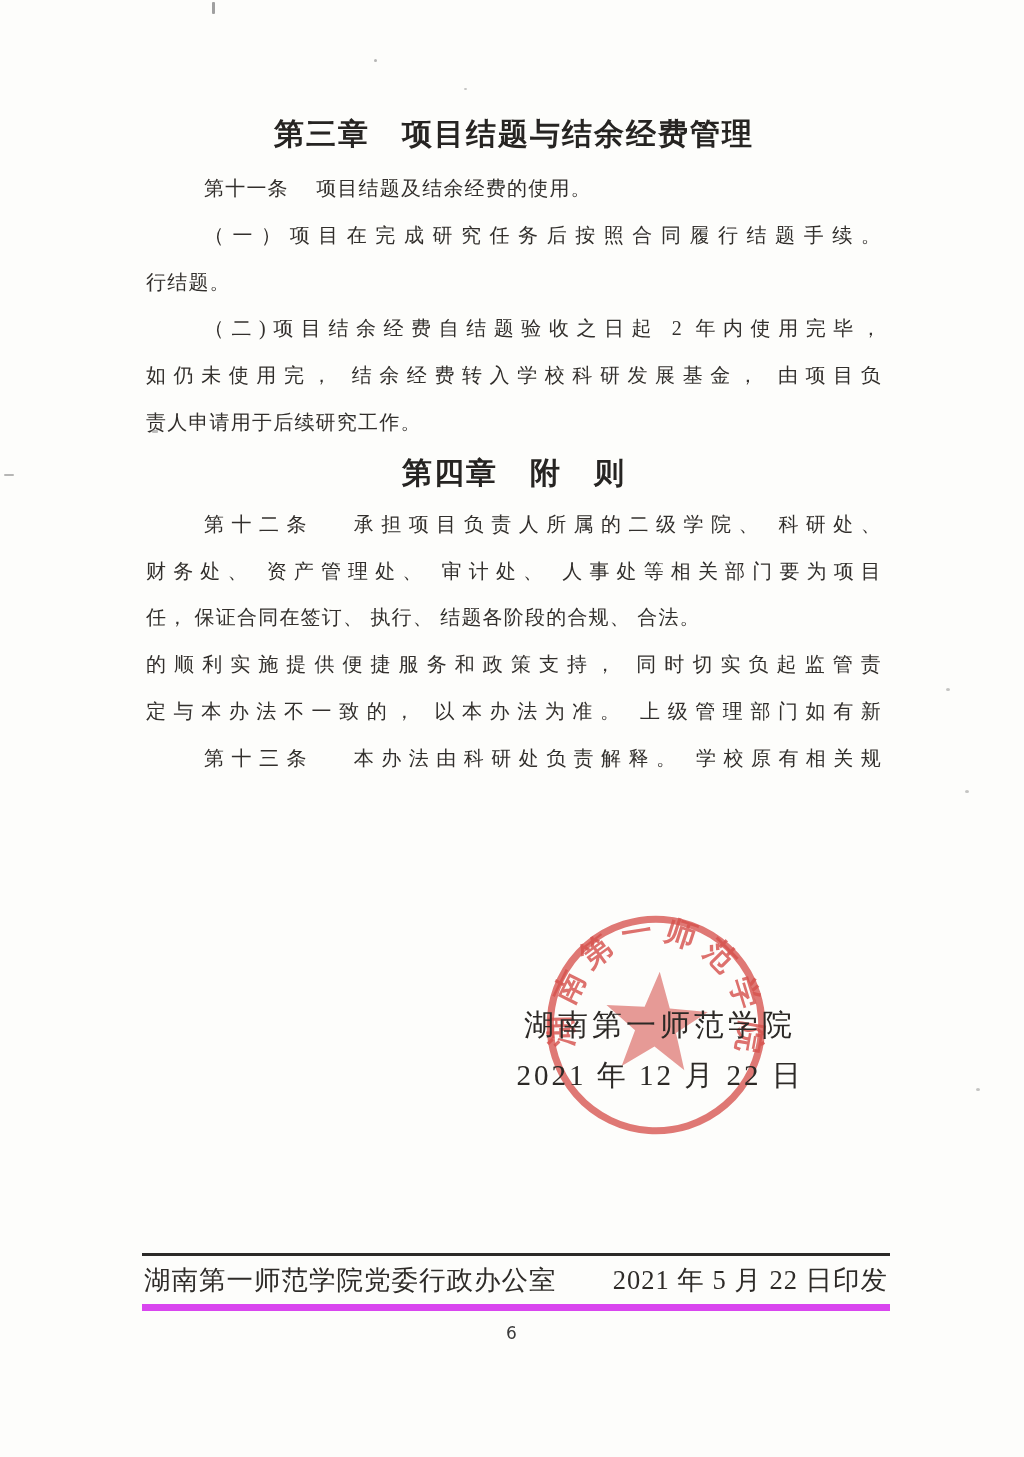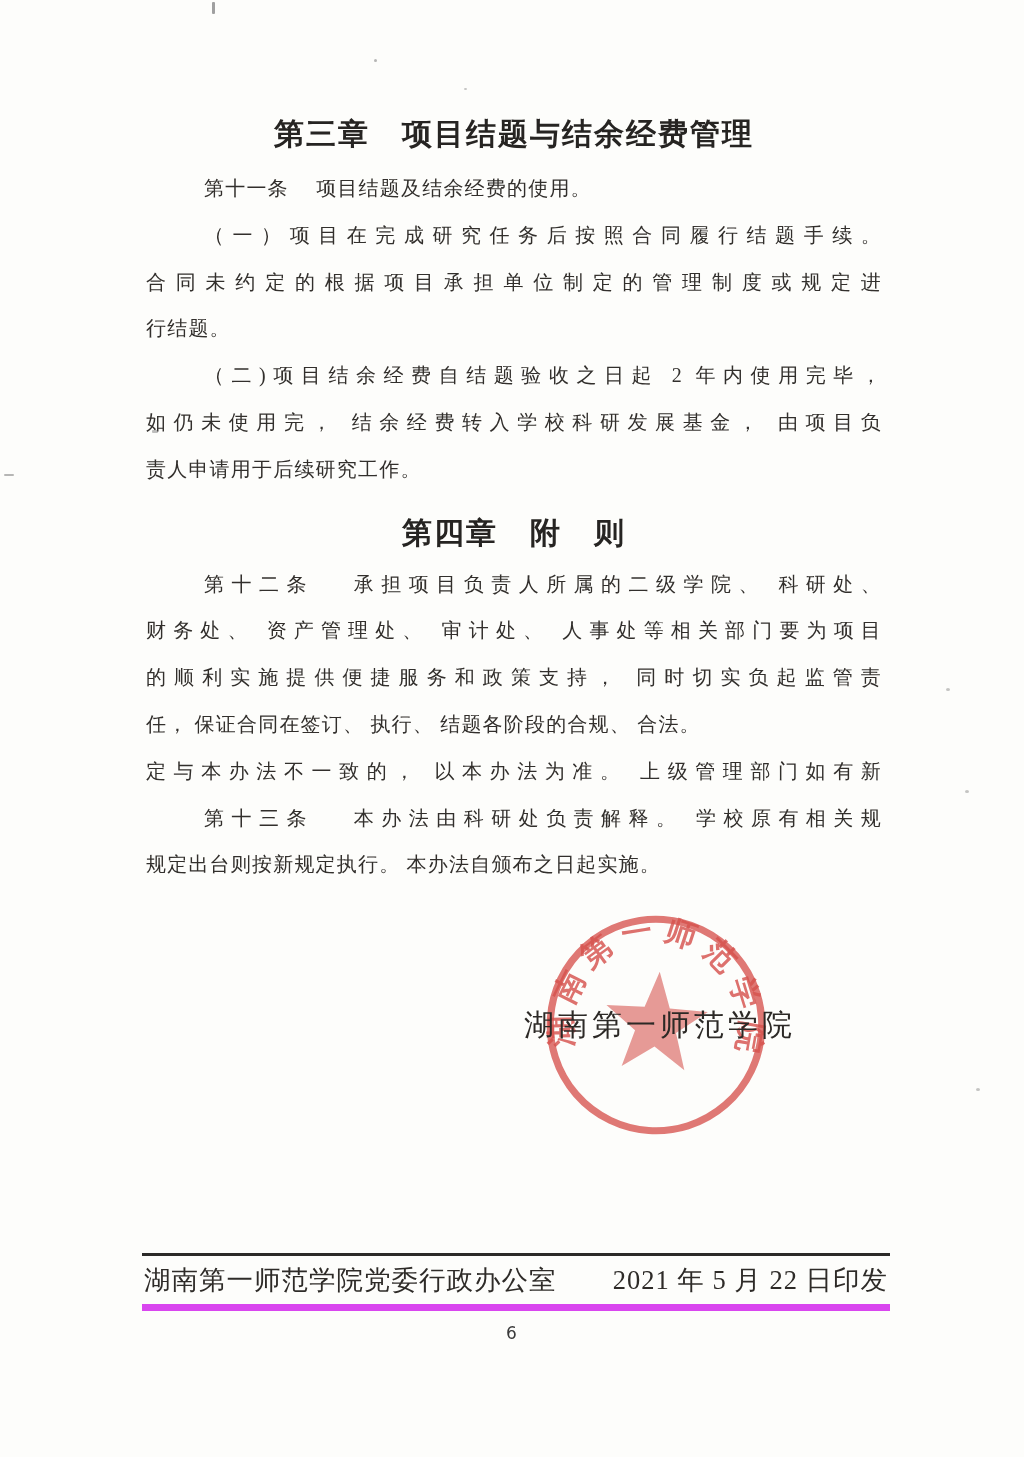--- a/index.html
+++ b/index.html
@@ -7,21 +7,21 @@
     position:relative;width:1024px;height:1457px;margin:0 auto;
     background:#fdfdfb;overflow:hidden;
     font-family:"Liberation Serif","DejaVu Serif",serif;color:#2e2b28;
   }
   .content{position:absolute;left:146px;top:110px;width:736px;}
   .h-chapter{
     font-family:"Liberation Sans","DejaVu Sans",sans-serif;font-weight:bold;
     font-size:30px;line-height:48px;text-align:center;letter-spacing:2px;
     color:#262422;margin-bottom:7px;
   }
-  .h-chapter.mid{margin-top:16px;margin-bottom:4px;}
+  .h-chapter.mid{margin-top:3px;margin-bottom:4px;}
   .line{
     font-size:20px;line-height:46.8px;letter-spacing:1.2px;color:#322f2c;
   }
   .line.indent{padding-left:58px;}
   .line.fill{text-align:justify;text-align-last:justify;font-family:Liberation Serif, serif;}
   .signature{position:absolute;top:1002px;left:430px;width:460px;text-align:center;z-index:3;}
   .sig-org{font-size:30px;line-height:46px;letter-spacing:4px;color:#2c2926;}
   .sig-date{font-size:29px;line-height:46px;letter-spacing:3px;margin-top:4px;color:#2c2926;}
   .seal{position:absolute;left:541px;top:910px;width:230px;height:230px;z-index:2;transform:rotate(4deg);}
   .footer{
@@ -42,52 +42,51 @@
 <body>
 
 <div class="page">
 
   <div class="content">
     <div class="h-chapter">第三章　项目结题与结余经费管理</div>
 
     <div class="line indent">第十一条　 项目结题及结余经费的使用。</div>
 
     <div class="line indent fill">（一）项目在完成研究任务后按照合同履行结题手续。</div>
-    <div class="line fill">合同未约定的根据项目承担单位制定的管理制度或规定进</div>
     <div class="line">行结题。</div>
 
     <div class="line indent fill">（二)项目结余经费自结题验收之日起 2 年内使用完毕，</div>
     <div class="line fill">如仍未使用完， 结余经费转入学校科研发展基金， 由项目负</div>
     <div class="line">责人申请用于后续研究工作。</div>
 
     <div class="h-chapter mid">第四章　附　则</div>
 
     <div class="line indent fill">第十二条　 承担项目负责人所属的二级学院、 科研处、</div>
     <div class="line fill">财务处、 资产管理处、 审计处、 人事处等相关部门要为项目</div>
+    <div class="line">任， 保证合同在签订、 执行、 结题各阶段的合规、 合法。</div>
     <div class="line fill">的顺利实施提供便捷服务和政策支持， 同时切实负起监管责</div>
-    <div class="line">任， 保证合同在签订、 执行、 结题各阶段的合规、 合法。</div>
 
     <div class="line fill">定与本办法不一致的， 以本办法为准。 上级管理部门如有新</div>
     <div class="line indent fill">第十三条　 本办法由科研处负责解释。 学校原有相关规</div>
-    <div class="line">规定出台则按新规定执行。 本办法自颁布之日起实施。</div>
   </div>
 
   <div class="seal">
     <svg viewBox="0 0 224 224" width="230" height="230">
       <circle cx="112" cy="112" r="103" fill="none" stroke="#d6524e" stroke-width="7" opacity="0.78"></circle>
       <polygon points="112,60 99.7,95 62.5,95.9 92,118.5 81.4,154.1 112,133 142.6,154.1 132,118.5 161.5,95.9 124.3,95" fill="#d6524e" opacity="0.58"></polygon>
       <path id="sealArc" d="M 34.9 140 A 82 82 0 1 1 189.1 140" fill="none"></path>
       <text font-size="30" fill="#d6524e" opacity="0.82" font-family="&quot;Liberation Sans&quot;,&quot;DejaVu Sans&quot;,sans-serif" font-weight="bold" style="letter-spacing:9px;">
         <textPath href="#sealArc" startOffset="2">湖南第一师范学院</textPath>
       </text>
     </svg>
   </div>
 
   <div class="signature">
     <div class="sig-org">湖南第一师范学院</div>
+    <div class="sig-date">2021 年 12 月 22 日</div>
   </div>
 
   <div class="footer">
     <span>湖南第一师范学院党委行政办公室</span>
     <span>2021 年 5 月 22 日印发</span>
   </div>
 
   <div class="pagenum">6</div>
 
   <div class="speck" style="left:212px;top:2px;width:3px;height:12px;opacity:.65;border-radius:1px;"></div>

